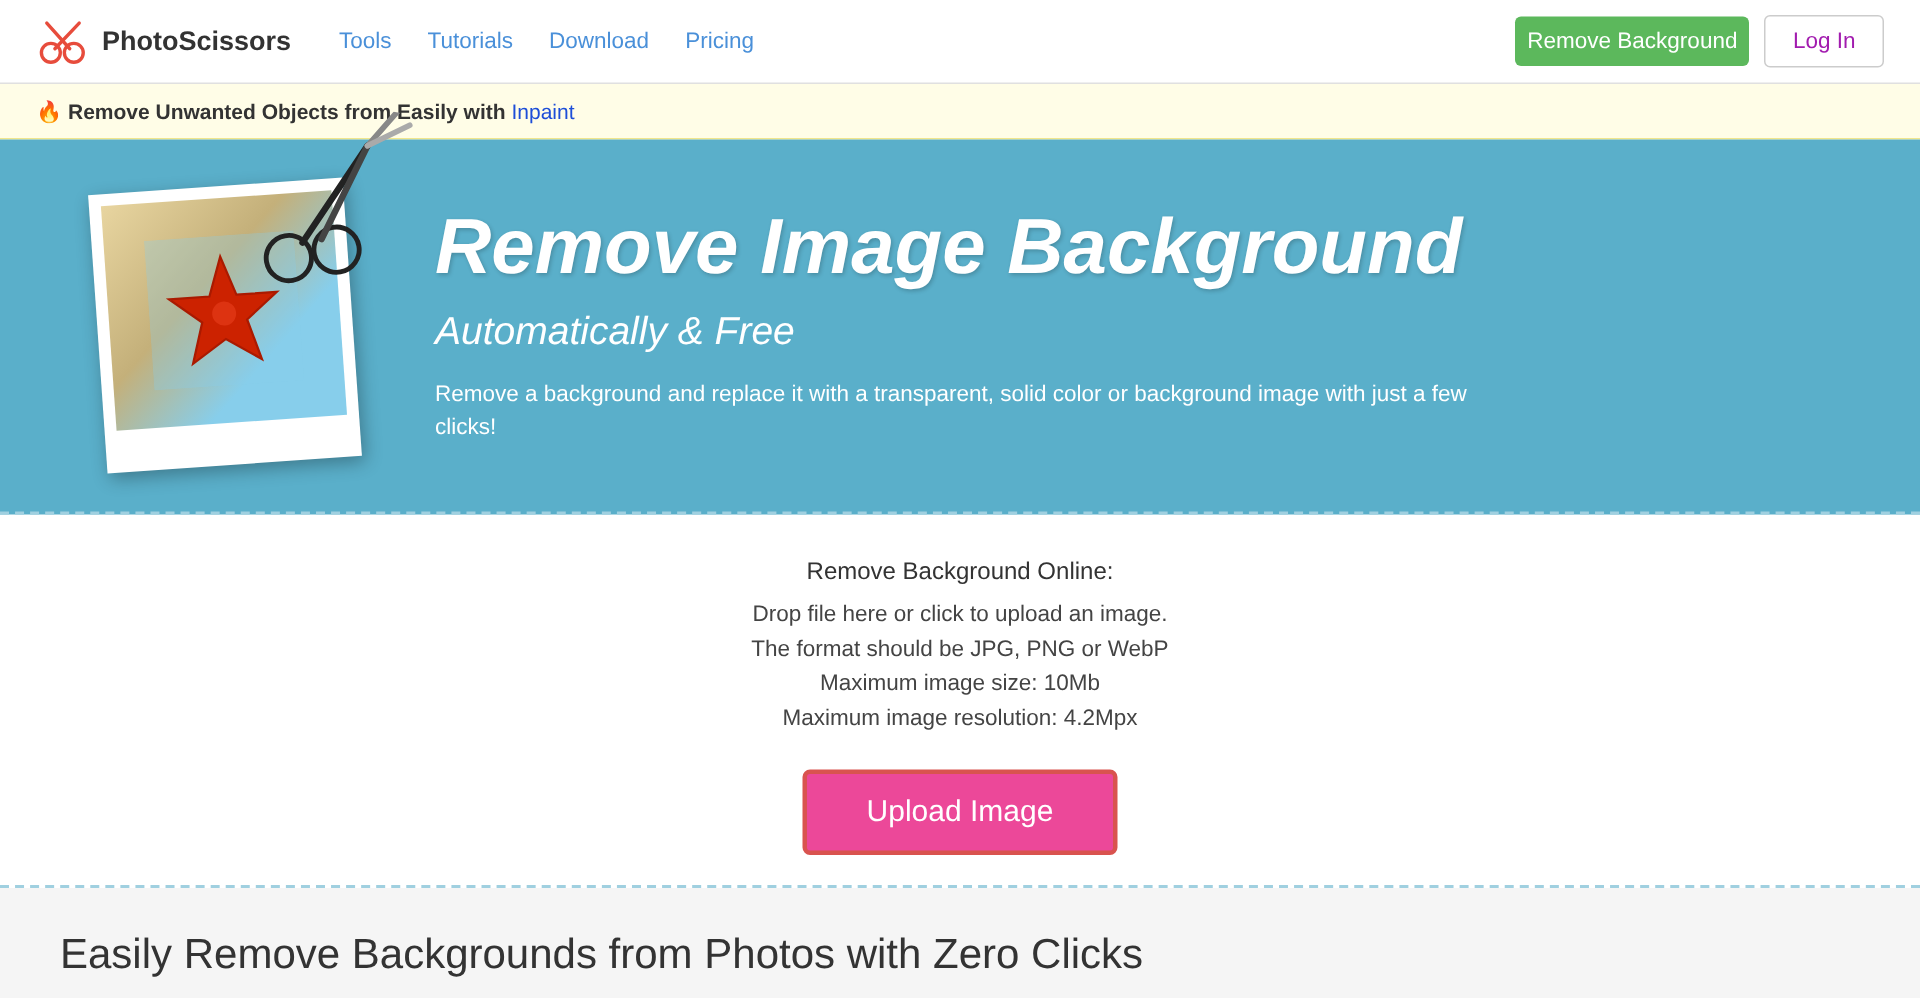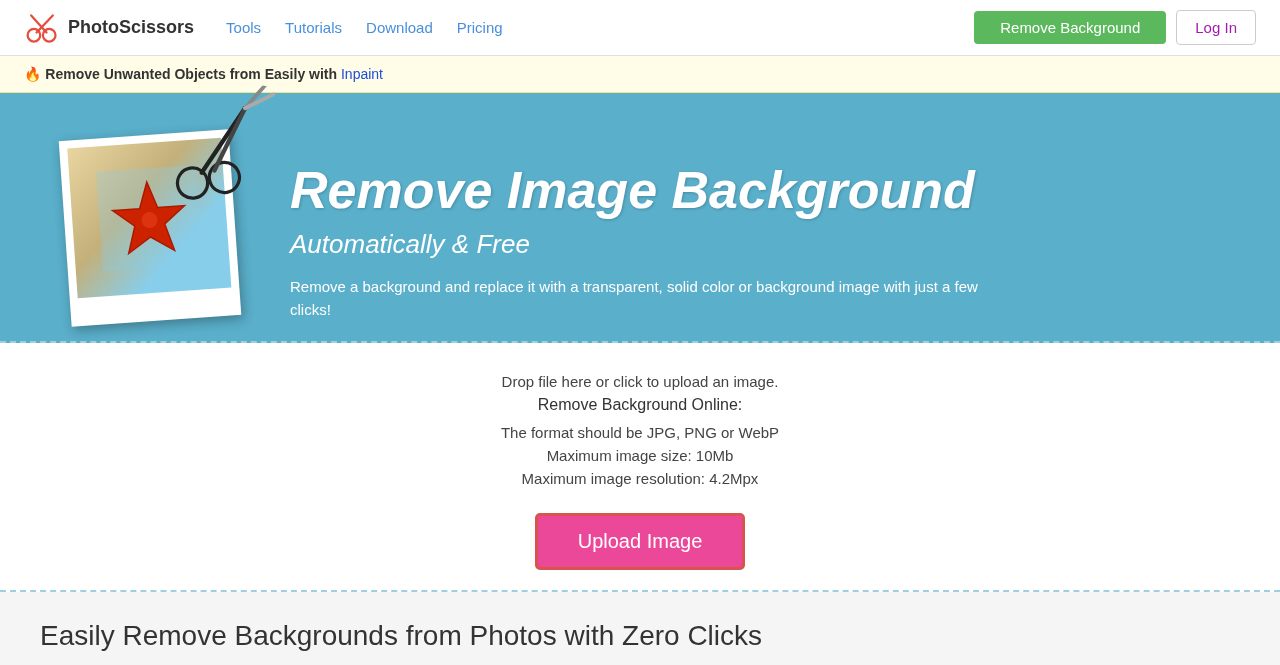--- a/index.html
+++ b/index.html
@@ -43,21 +43,21 @@
     .nav-right {
       display: flex;
       align-items: center;
       gap: 10px;
     }
     .btn-remove-bg {
       background: #5cb85c;
       color: #fff;
       border: none;
       border-radius: 4px;
-      padding: 8px 26px;
+      padding: 8px 8px;
       font-size: 15px;
       cursor: pointer;
     }
     .btn-login {
       background: #fff;
       color: #a21caf;
       border: 1px solid #ccc;
       border-radius: 4px;
       padding: 8px 18px;
       font-size: 15px;
@@ -74,21 +74,21 @@
     }
     .announcement-bar a {
       color: #1d4ed8;
       text-decoration: none;
     }
 
     
     .hero {
       background: #5aafca;
       display: flex;
-      align-items: flex-end;
+      align-items: center;
       padding: 20px 60px 20px 40px;
       min-height: 250px;
       position: relative;
     }
     .hero-image-area {
       width: 220px;
       min-width: 220px;
       display: flex;
       align-items: center;
       justify-content: center;
@@ -282,22 +282,22 @@
     </div>
   </div>
   <div class="hero-content">
     <h1 class="hero-title">Remove Image Background</h1>
     <div class="hero-subtitle">Automatically &amp; Free</div>
     <p class="hero-desc">Remove a background and replace it with a transparent, solid color or background image with just a few clicks!</p>
   </div>
 </div>
 
 <div class="upload-section">
+  <p class="upload-text-line title">Remove Background Online:</p>
   <p class="upload-text-line">Drop file here or click to upload an image.</p>
-  <p class="upload-text-line title">Remove Background Online:</p>
   <p class="upload-text-line">The format should be JPG, PNG or WebP</p>
   <p class="upload-text-line">Maximum image size: 10Mb</p>
   <p class="upload-text-line">Maximum image resolution: 4.2Mpx</p>
   <button class="btn-upload">Upload Image</button>
 </div>
 
 <div class="lower-section">
   <h2 class="lower-title">Easily Remove Backgrounds from Photos with Zero Clicks</h2>
   <div class="lower-content">
     <div class="image-comparison">

